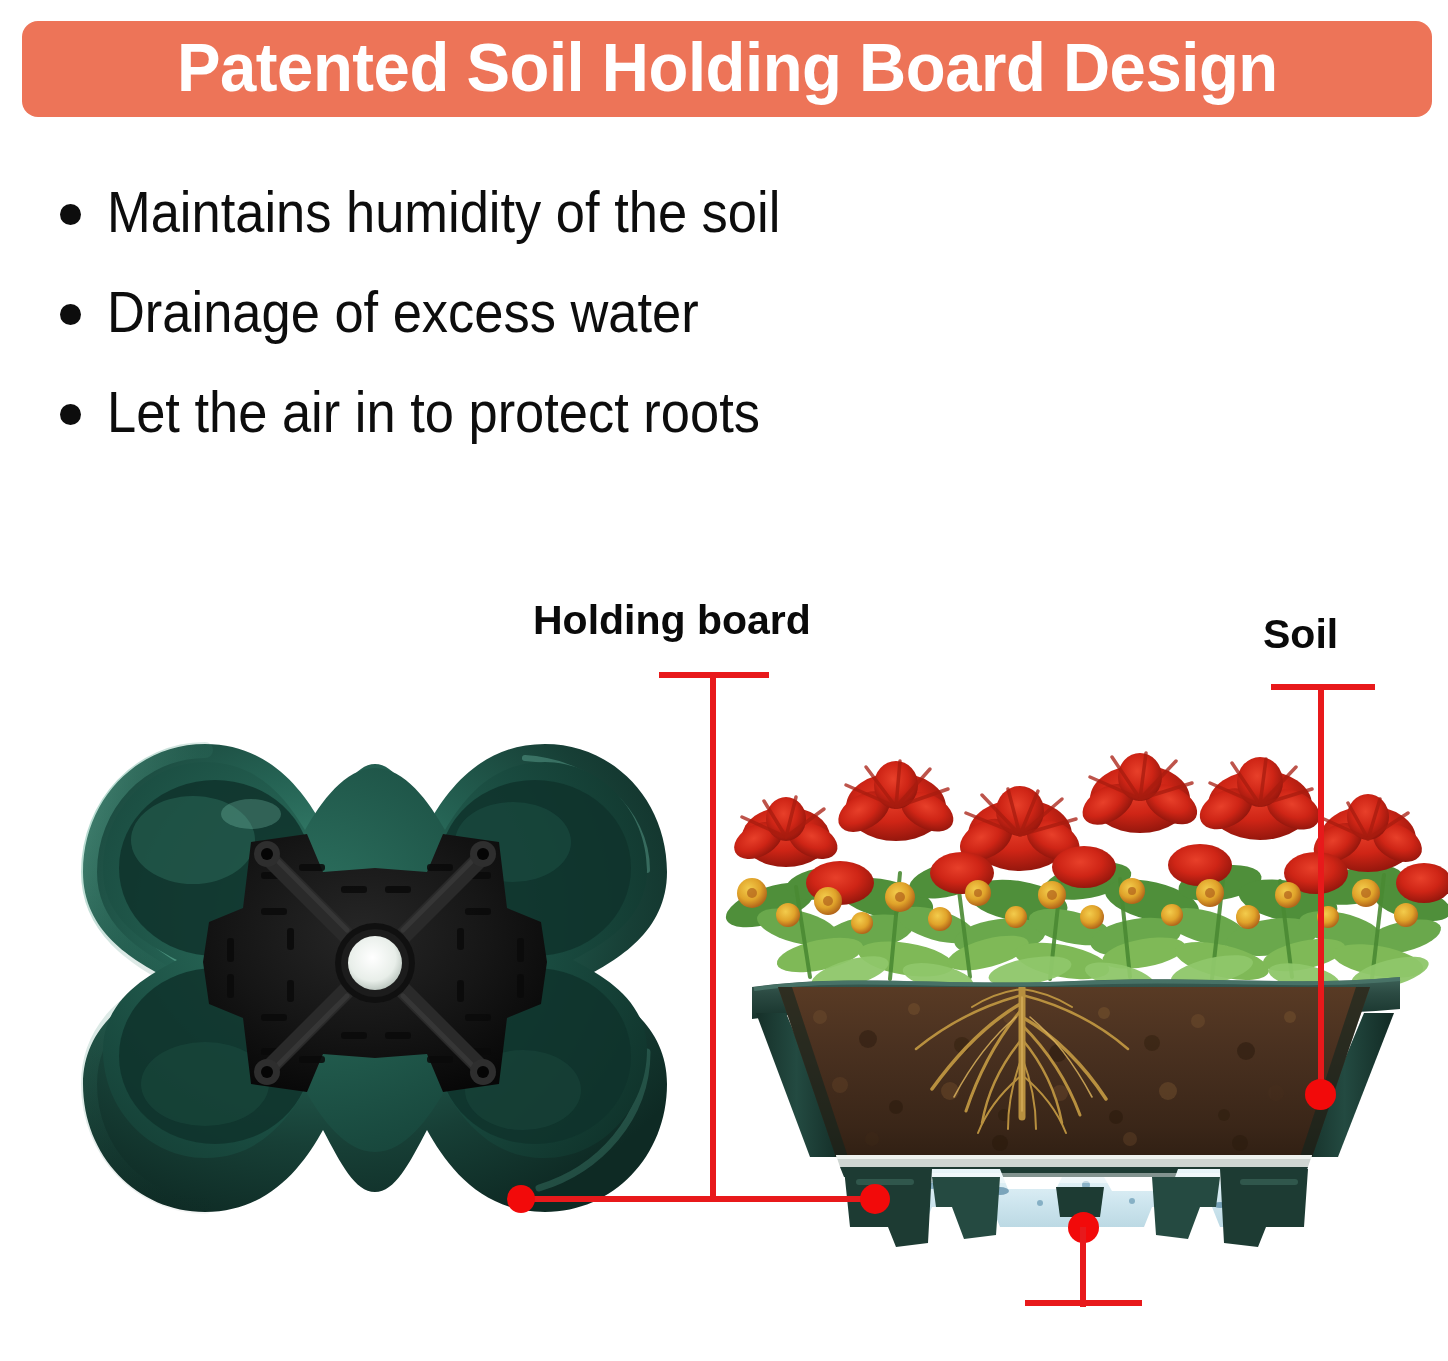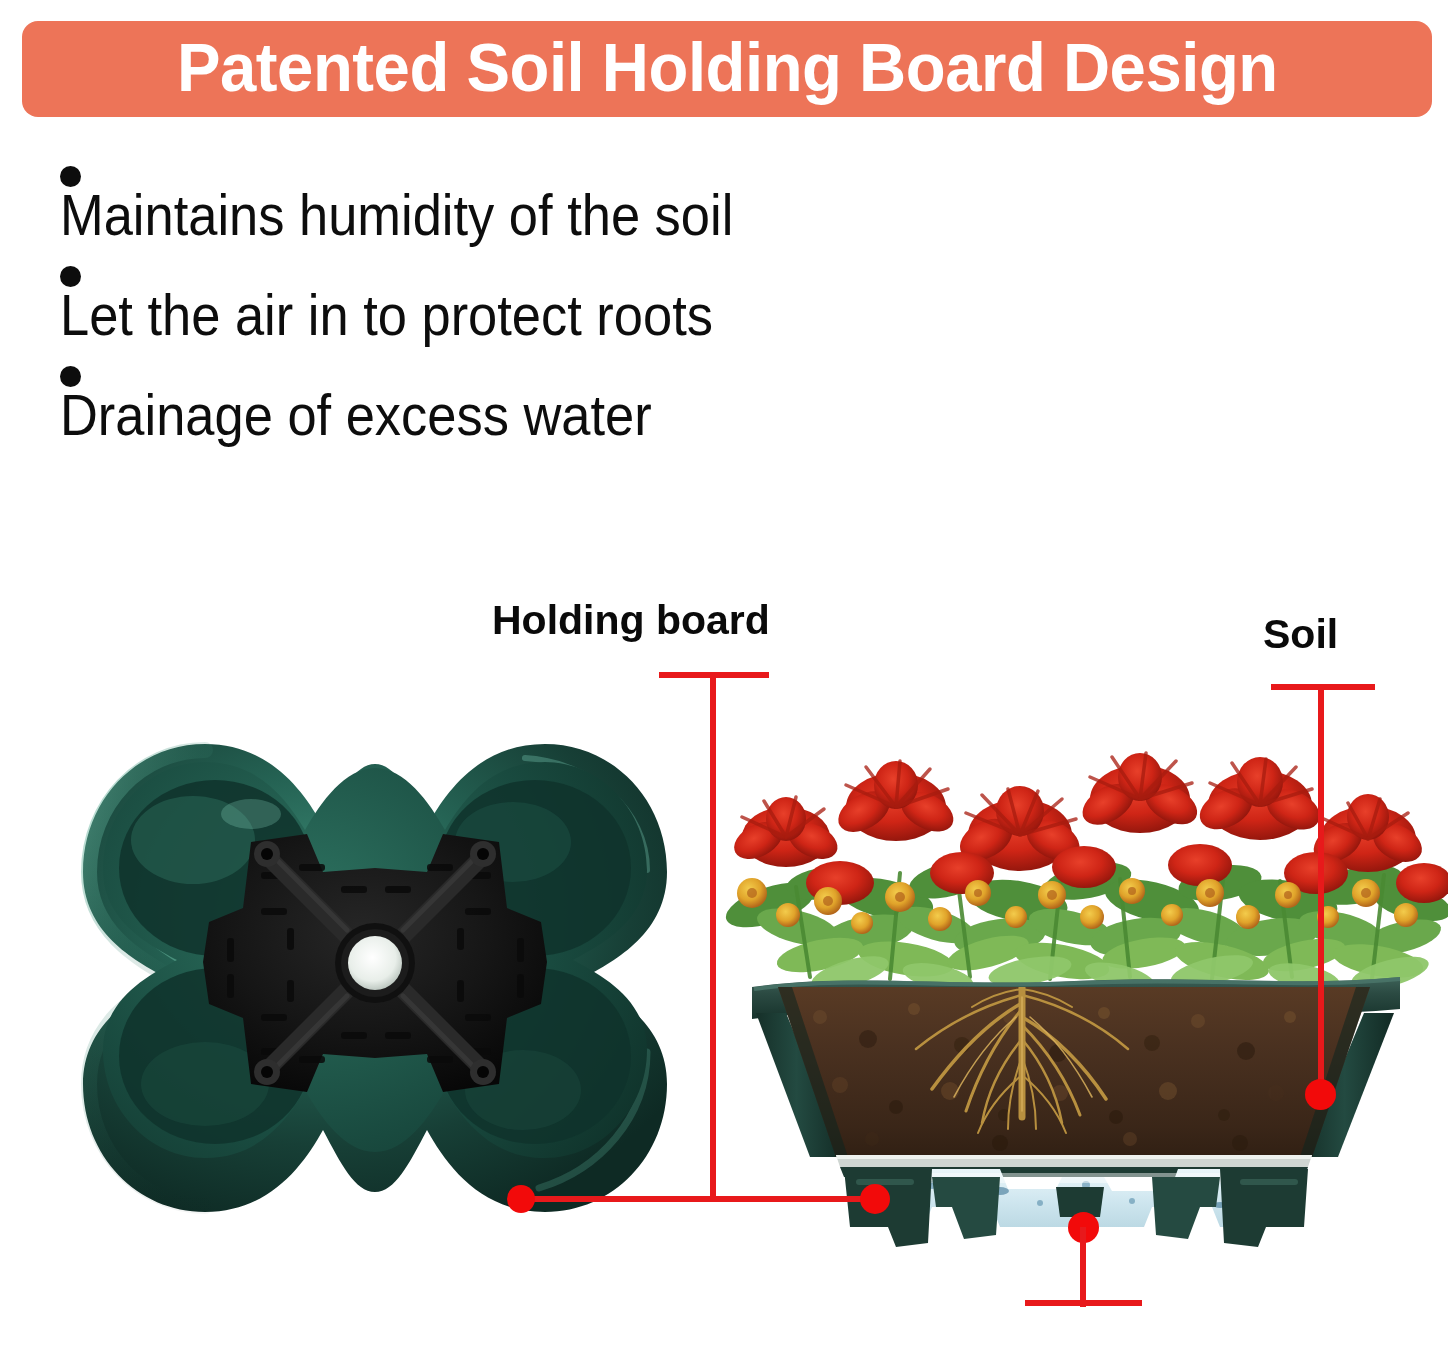--- a/index.html
+++ b/index.html
@@ -50,23 +50,22 @@
 
   
   #bullet-list {
     position: absolute;
     left: 60px;
     top: 150px;
     width: 1100px;
   }
   .bullet-row {
     display: flex;
-    align-items: flex-start;
+    align-items: center;
     height: 100px;
-    flex-direction: column;
   }
   .bullet-dot {
     width: 21px;
     height: 21px;
     border-radius: 50%;
     background: #0d0d0d;
     flex: 0 0 auto;
     margin-right: 26px;
     margin-top: 4px;
   }
@@ -90,21 +89,21 @@
 
   
   .callout-label {
     position: absolute;
     font-size: 41px;
     font-weight: bold;
     color: #0a0a0a;
     line-height: 1;
     white-space: nowrap;
   }
-  #label-holding-board { left: 492px; top: 118px; }
+  #label-holding-board { left: 533px; top: 118px; }
   #label-soil          { left: 1263px; top: 132px; }
 
   
   .leader {
     position: absolute;
     background: #e8191b;
   }
   .leader-v { width: 6px; }
   .leader-h { height: 6px; }
   .leader-dot {
@@ -161,26 +160,26 @@
 
   <div id="bullet-list">
 
     <div class="bullet-row">
       <span class="bullet-dot"></span>
       <span class="bullet-text">Maintains humidity of the soil</span>
     </div>
 
     <div class="bullet-row">
       <span class="bullet-dot"></span>
-      <span class="bullet-text">Let the air in to protect roots</span>
+      <span class="bullet-text">Drainage of excess water</span>
     </div>
 
     <div class="bullet-row">
       <span class="bullet-dot"></span>
-      <span class="bullet-text">Drainage of excess water</span>
+      <span class="bullet-text">Let the air in to protect roots</span>
     </div>
 
   </div>
 
   <div id="diagram">
 
     <div id="left-product">
       <svg viewBox="0 0 640 600" xmlns="http://www.w3.org/2000/svg">
         <defs>
           <radialGradient id="gPlanterBody" cx="42%" cy="34%" r="72%">

